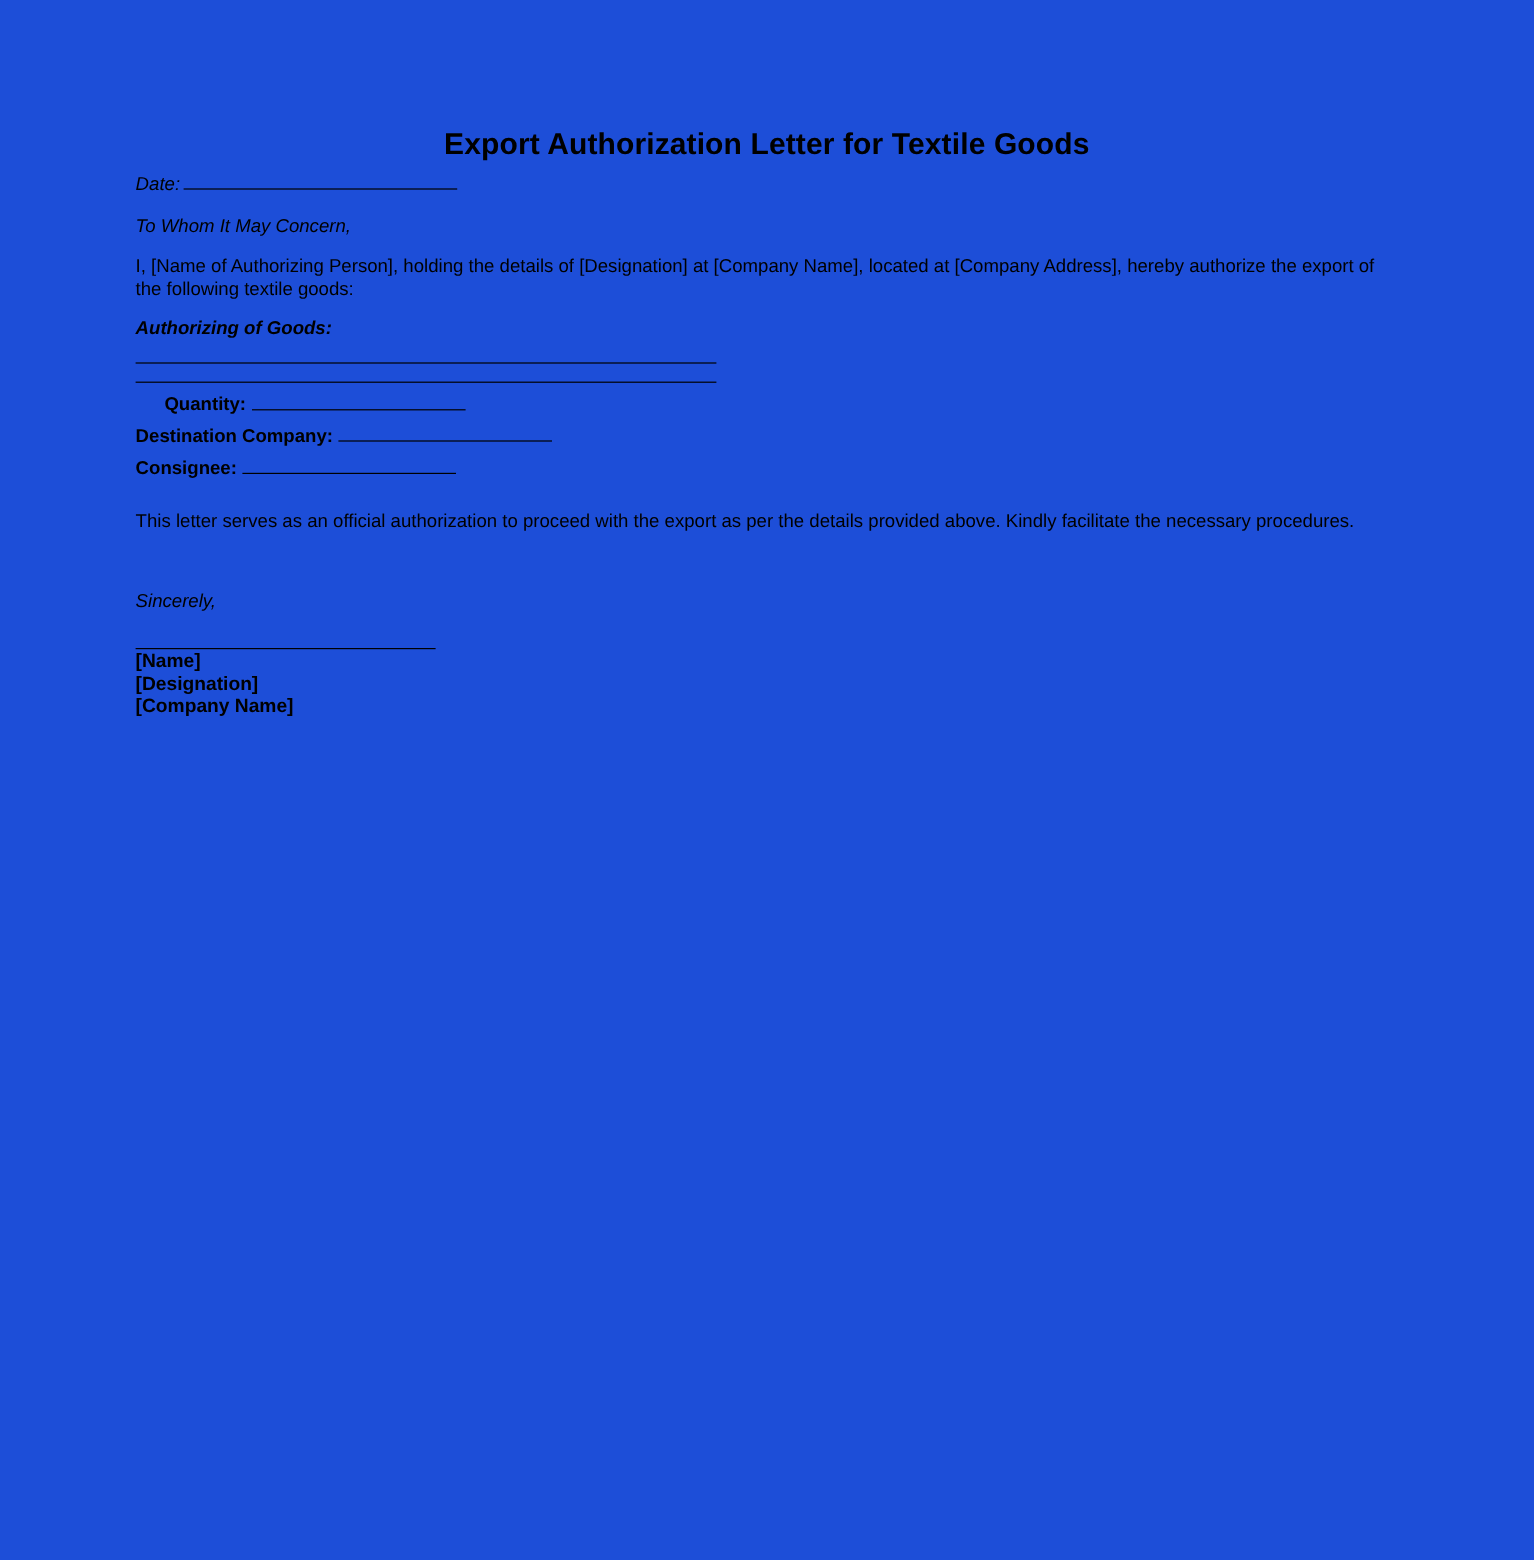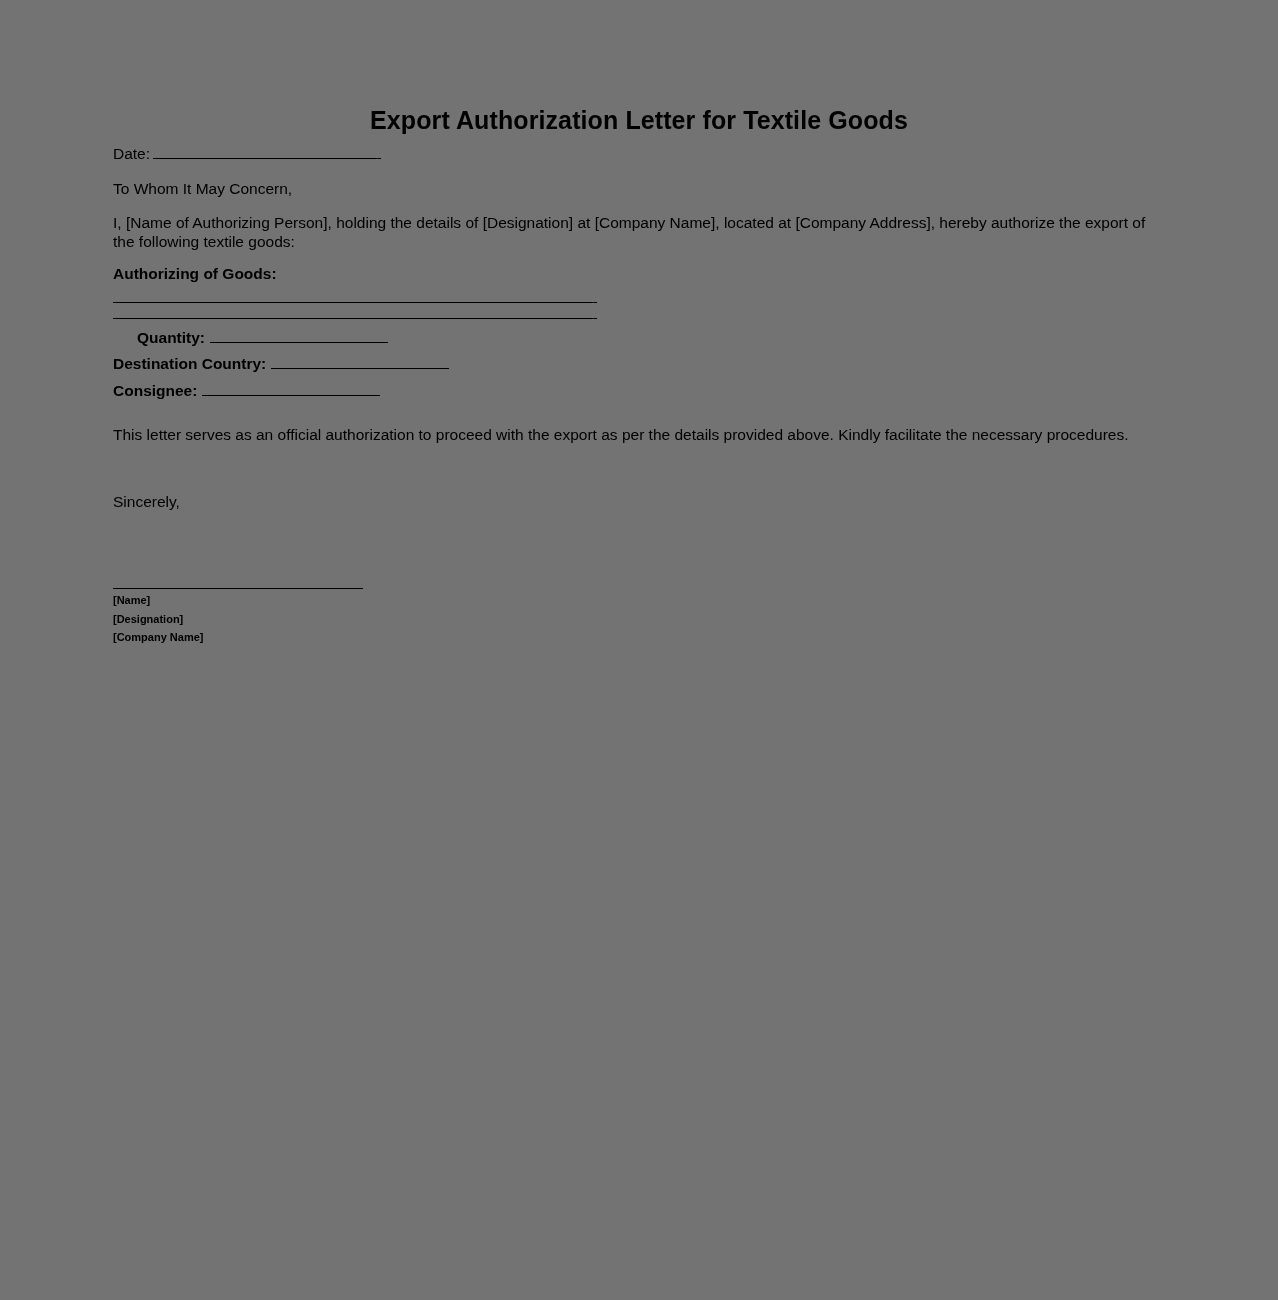--- a/index.html
+++ b/index.html
@@ -15,21 +15,21 @@
     font-family: "Liberation Sans", sans-serif;
     color: #000000;
     -webkit-font-smoothing: antialiased;
   }
   .page {
     position: absolute;
     top: 0;
     left: 0;
     width: 1278px;
     height: 1300px;
-    background: #737373;
+    background: #1d4ed8;
     overflow: hidden;
   }
 
   
   .doc-title {
     position: absolute;
     top: 88px;
     left: 0;
     width: 1278px;
     text-align: center;
@@ -44,20 +44,21 @@
   .body-block {
     position: absolute;
     left: 113px;
     font-size: 15.5px;
     line-height: 18px;
     color: #000000;
   }
 
   .line-row {
     white-space: nowrap;
+    font-style: italic;
   }
 
   .rule {
     display: inline-block;
     vertical-align: baseline;
     border-bottom: 1.6px solid #000000;
     height: 11px;
     margin-left: 3px;
   }
 
@@ -126,22 +127,22 @@
     white-space: normal;
   }
 
   
   #sincerely { top: 481px; margin-top: 12px; }
 
   
   #signature-block {
     position: absolute;
     left: 113px;
-    top: 576px;
-    font-size: 11px;
+    top: 528px;
+    font-size: 16px;
     line-height: 18.5px;
     color: #000000;
   }
   #signature-line {
     width: 250px;
     border-bottom: 1.8px solid #000000;
     height: 12px;
     margin-bottom: 2px;
   }
   #signature-block .sig-name,
@@ -174,21 +175,21 @@
   <div class="body-block" id="desc-rules">
     <span class="long-rule"></span>
     <span class="long-rule"></span>
   </div>
 
   <div class="field-row" id="field-quantity">
     <span>Quantity:</span><span class="field-rule"></span>
   </div>
 
   <div class="field-row" id="field-destination">
-    <span>Destination Country:</span><span class="field-rule"></span>
+    <span>Destination Company:</span><span class="field-rule"></span>
   </div>
 
   <div class="field-row" id="field-consignee">
     <span>Consignee:</span><span class="field-rule"></span>
   </div>
 
   <div class="body-block" id="closing-statement">This letter serves as an official authorization to proceed with the export as per the details provided above. Kindly facilitate the necessary procedures.</div>
 
   <div class="body-block line-row" id="sincerely">Sincerely,</div>
 

